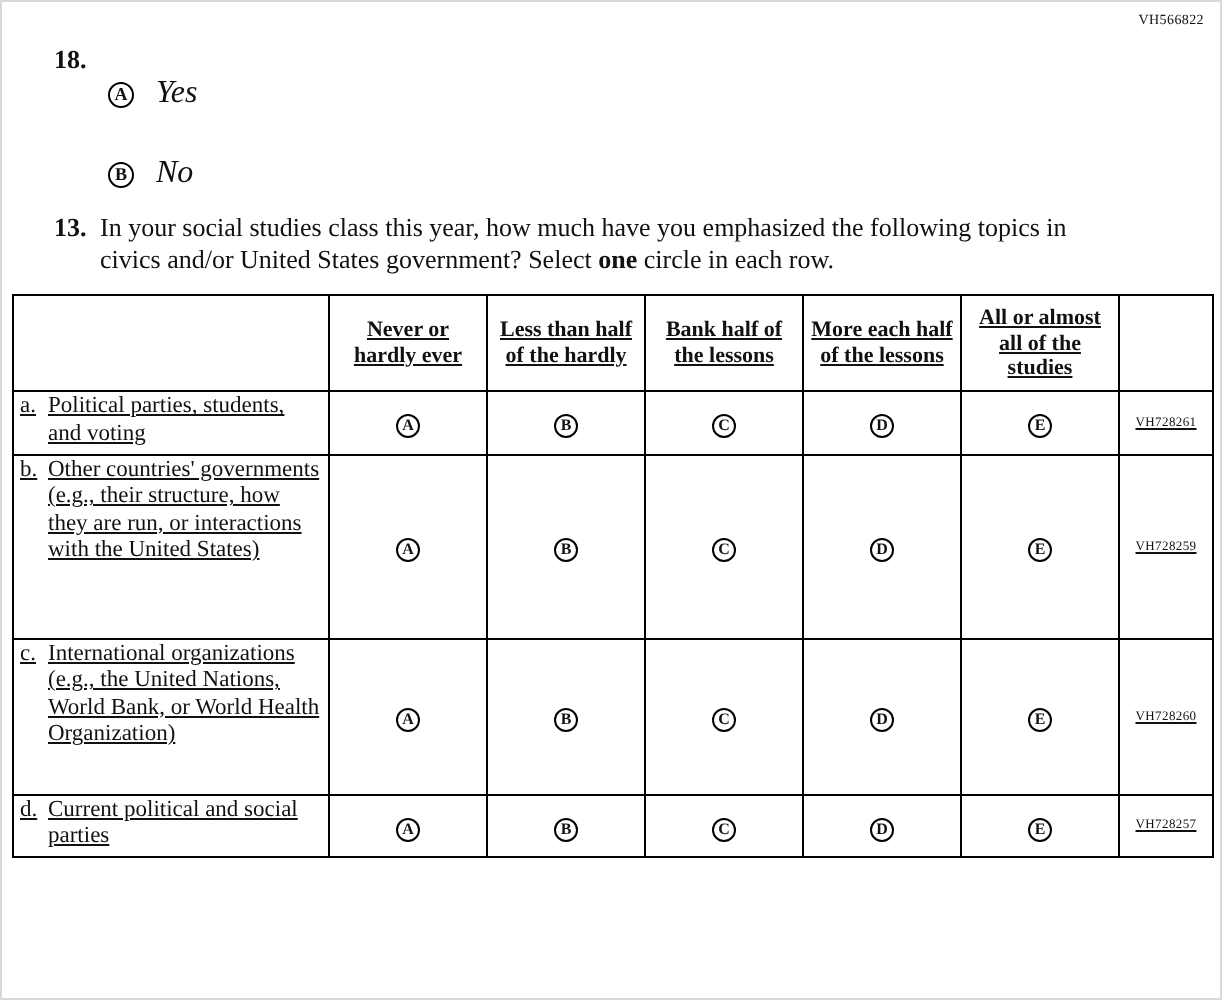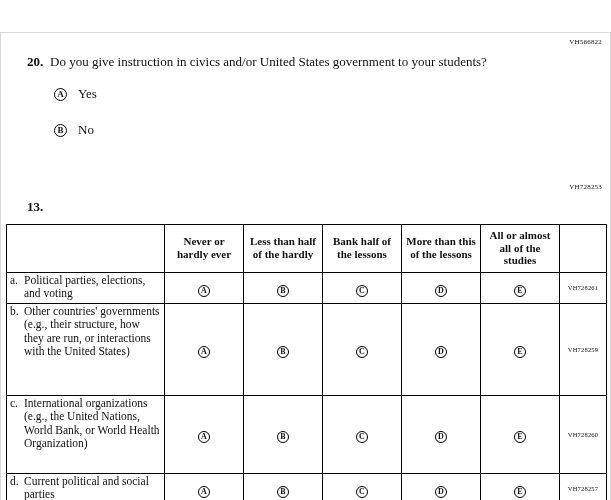--- a/index.html
+++ b/index.html
@@ -16,48 +16,49 @@
     width: 611px; height: 500px;
     box-shadow: inset 0 0 0 1px #d9d9d9;
   }
   .acc-code {
     text-align: right;
     font-size: 7px;
     letter-spacing: 0.2px;
     padding-right: 9px;
     font-family: "Liberation Serif", serif;
   }
-  .top-code { padding-top: 6px; margin-top: 32px; }
+  .top-code { padding-top: 6px; }
   .mid-code { margin-top: 44px; }
 
   .question { display: flex; margin-left: 27px; margin-right: 20px; margin-top: 8px; }
   .q-num { font-weight: bold; width: 23px; flex: none; font-size: 13px; line-height: 1.3; }
   .q-body { font-size: 13px; line-height: 1.3; }
   .q11-body { max-width: 452px; }
   .q12-body { max-width: 492px; }
 
   .option { display: flex; align-items: center; margin-left: 4px; }
   .option-yes { margin-top: 15px; }
   .option-no  { margin-top: 19px; }
-  .option-label { font-size: 13px; margin-left: 11px; }
+  .option-label { font-size: 16px; margin-left: 11px; font-style: italic; }
 
   .circle {
     display: inline-flex; align-items: center; justify-content: center;
     border: 1px solid #000; border-radius: 50%;
     width: 12px; height: 12px;
     font-size: 8px; line-height: 1; font-weight: bold;
     flex: none; background: #fff;
   }
   .option .circle { width: 13px; height: 13px; font-size: 9px; }
 
   table.q12-table {
     border-collapse: collapse;
     margin: 8px 0 0 6px;
     table-layout: fixed;
     width: 599px;
+    text-decoration: underline;
   }
   .q12-table th, .q12-table td { border: 1px solid #000; padding: 2px 3px; }
   .q12-table th {
     font-size: 11px; font-weight: bold; text-align: center;
     vertical-align: middle; line-height: 1.15; height: 48px;
   }
   col.label-col  { width: 158px; }
   col.ans-col    { width: 79px; }
   col.code-col   { width: 47px; }
 
@@ -76,67 +77,68 @@
   tr.row-c td { height: 78px; }
 </style>
 </head>
 <body>
 
 <div class="page">
 
   <div class="acc-code top-code">VH566822</div>
 
   <div class="question">
-    <div class="q-num">20.</div>
+    <div class="q-num">18.</div>
     <div class="q-body q11-body">
-      <span>Do you give instruction in civics and/or United States government to your students?</span>
       <div class="option option-yes">
         <span class="circle">A</span>
         <span class="option-label">Yes</span>
       </div>
       <div class="option option-no">
         <span class="circle">B</span>
         <span class="option-label">No</span>
       </div>
     </div>
   </div>
 
-  <div class="acc-code mid-code">VH728253</div>
 
   <div class="question">
     <div class="q-num">13.</div>
+    <div class="q-body q12-body">
+      <span>In your social studies class this year, how much have you emphasized the following topics in civics and/or United States government? Select </span><b>one</b><span> circle in each row.</span>
+    </div>
   </div>
 
   <table class="q12-table">
     <colgroup>
       <col class="label-col">
       <col class="ans-col">
         <col class="ans-col">
         <col class="ans-col">
         <col class="ans-col">
         <col class="ans-col">
       <col class="code-col">
     </colgroup>
     <thead>
       <tr>
         <th></th>
         <th>Never or hardly ever</th>
         <th>Less than half of the hardly</th>
         <th>Bank half of the lessons</th>
-        <th>More than this of the lessons</th>
+        <th>More each half of the lessons</th>
         <th>All or almost all of the studies</th>
         <th></th>
       </tr>
     </thead>
     <tbody>
       <tr class="row-a">
         <td class="label-cell">
           <div class="row-label">
             <span class="row-marker">a.</span>
-            <span class="row-text">Political parties, elections, and voting</span>
+            <span class="row-text">Political parties, students, and voting</span>
           </div>
         </td>
         <td class="circle-cell"><span class="circle">A</span></td>
         <td class="circle-cell"><span class="circle">B</span></td>
         <td class="circle-cell"><span class="circle">C</span></td>
         <td class="circle-cell"><span class="circle">D</span></td>
         <td class="circle-cell"><span class="circle">E</span></td>
         <td class="code-cell">VH728261</td>
       </tr>
       <tr class="row-b">

